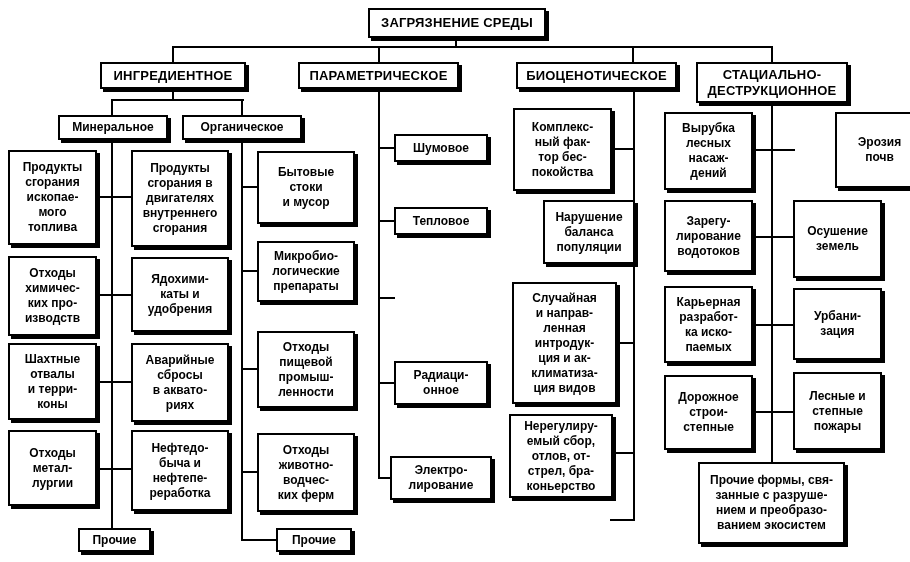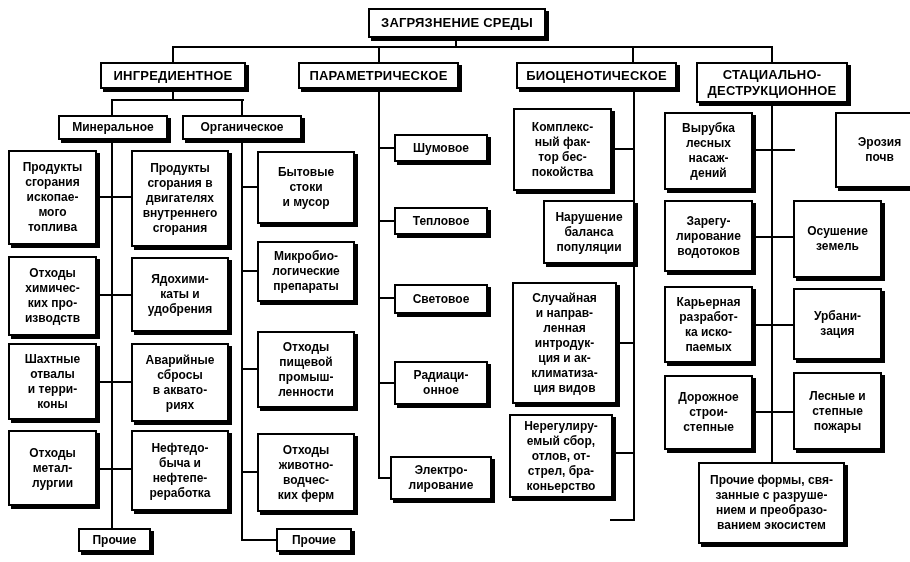--- a/index.html
+++ b/index.html
@@ -118,21 +118,20 @@
 промыш-
 ленности</div>
   <div class="box" style="left:257px;top:433px;width:98px;height:79px">Отходы
 животно-
 водчес-
 ких ферм</div>
   <div class="box" style="left:276px;top:528px;width:76px;height:24px">Прочие</div>
 
   <div class="box" style="left:394px;top:134px;width:94px;height:28px">Шумовое</div>
   <div class="box" style="left:394px;top:207px;width:94px;height:28px">Тепловое</div>
-  <div class="box" style="left:394px;top:284px;width:94px;height:30px">Световое</div>
   <div class="box" style="left:394px;top:361px;width:94px;height:44px">Радиаци-
 онное</div>
   <div class="box" style="left:390px;top:456px;width:102px;height:44px">Электро-
 лирование</div>
 
   <div class="box" style="left:513px;top:108px;width:99px;height:83px">Комплекс-
 ный фак-
 тор бес-
 покойства</div>
   <div class="box" style="left:543px;top:200px;width:92px;height:64px">Нарушение

